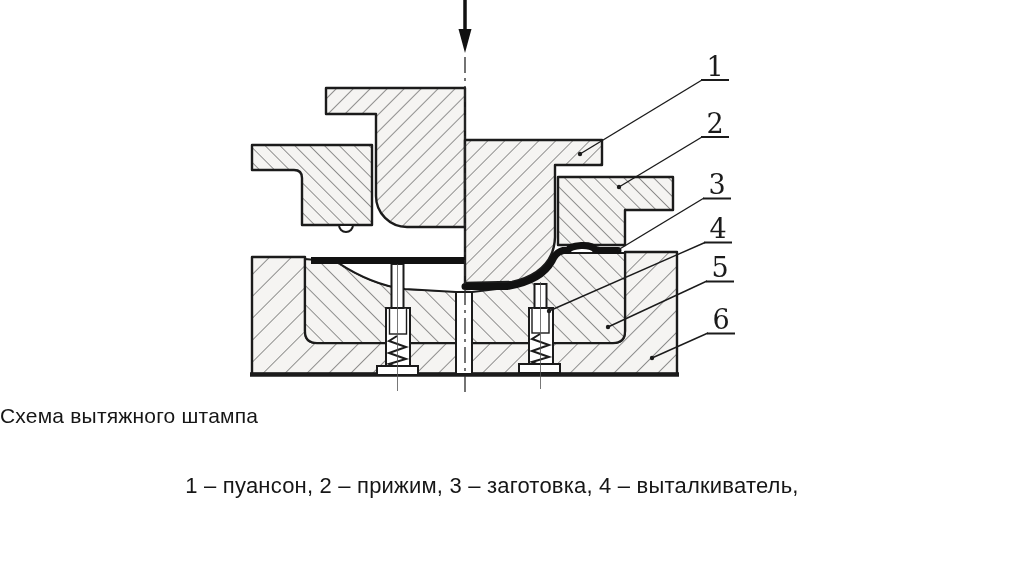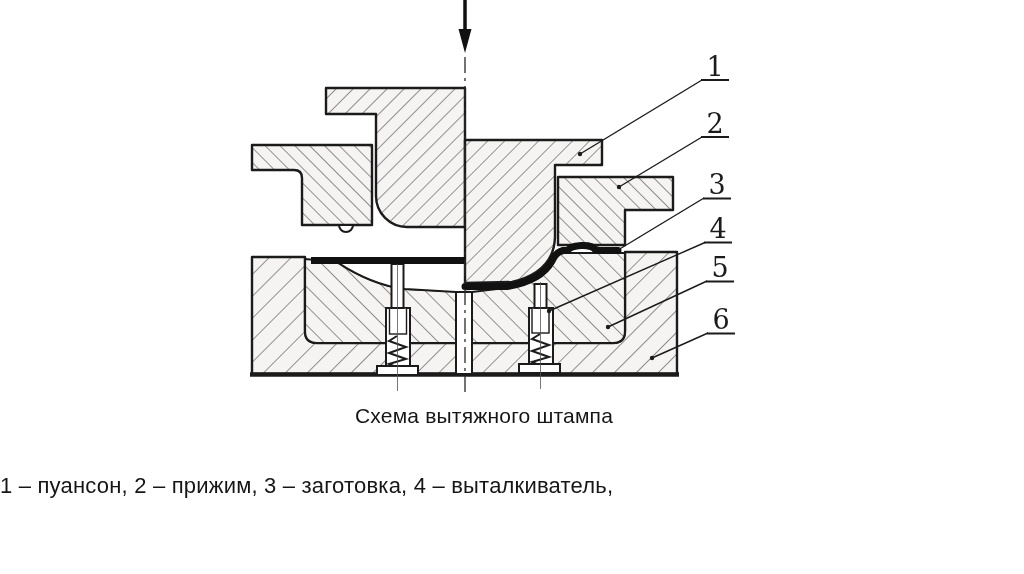--- a/index.html
+++ b/index.html
@@ -2,25 +2,25 @@
 <html><head>
 <meta charset="utf-8">
 <style>
   html,body{margin:0;padding:0;background:#ffffff;}
   #canvas{
     position:relative;width:1024px;height:574px;background:#ffffff;overflow:hidden;
     font-family:"Liberation Sans",sans-serif;
   }
   #drawing{position:absolute;left:0;top:0;}
   .caption{
-    position:absolute;left:0;right:56px;top:404px;text-align:center;
+    position:absolute;left:0;right:56px;top:404px;
     font-size:21px;color:#161616;letter-spacing:0.2px;
   }
   .legend{
-    position:absolute;left:0;right:40px;top:471px;text-align:left;
+    position:absolute;left:0;right:40px;top:471px;text-align:center;
     font-size:22px;color:#161616;line-height:30px;letter-spacing:0.2px;
   }
   .callout-num{
     font-family:"DejaVu Serif","Liberation Serif",serif;
     font-size:27px;fill:#1b1b1b;
   }
 </style>
 </head>
 <body>
 

